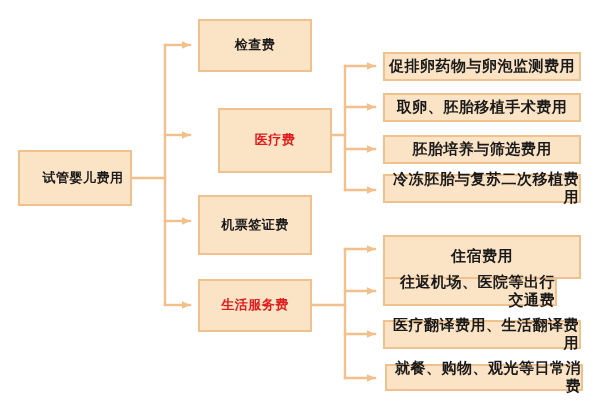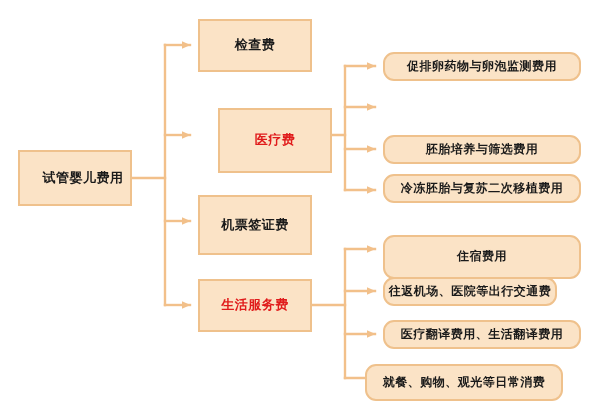--- a/index.html
+++ b/index.html
@@ -41,22 +41,21 @@
     line-height: 1.15;
   }
   .node.root {
     font-size: 13px;
     padding-left: 16px;
   }
   .node.level2 {
     font-size: 13px;
   }
   .node.level3 {
-    font-size: 12px;
-    border-radius: 11px;
+    font-size: 15px;
   }
   .node.accent {
     color: #E01B1B;
   }
 </style>
 </head>
 <body>
 
 <div id="diagram">
 
@@ -111,20 +110,23 @@
   </div>
 
   <div class="node level2 accent" style="left:198px; top:279px; width:114px; height:53px;">
     <span>生活服务费</span>
   </div>
 
   <div class="node level3" style="left:383px; top:52px; width:198px; height:29px;">
     <span>促排卵药物与卵泡监测费用</span>
   </div>
 
+  <div class="node level3" style="left:383px; top:93px; width:198px; height:29px;">
+    <span>取卵、胚胎移植手术费用</span>
+  </div>
 
   <div class="node level3" style="left:383px; top:135px; width:198px; height:29px;">
     <span>胚胎培养与筛选费用</span>
   </div>
 
   <div class="node level3" style="left:383px; top:174px; width:198px; height:29px;">
     <span>冷冻胚胎与复苏二次移植费用</span>
   </div>
 
   <div class="node level3" style="left:383px; top:235px; width:198px; height:44px;">
@@ -132,17 +134,17 @@
   </div>
 
   <div class="node level3" style="left:383px; top:277px; width:174px; height:29px;">
     <span>往返机场、医院等出行交通费</span>
   </div>
 
   <div class="node level3" style="left:383px; top:320px; width:198px; height:29px;">
     <span>医疗翻译费用、生活翻译费用</span>
   </div>
 
-  <div class="node level3" style="left:365px; top:364px; width:198px; height:37px;">
+  <div class="node level3" style="left:385px; top:364px; width:198px; height:27px;">
     <span>就餐、购物、观光等日常消费</span>
   </div>
 
 </div>
 
 </body></html>

